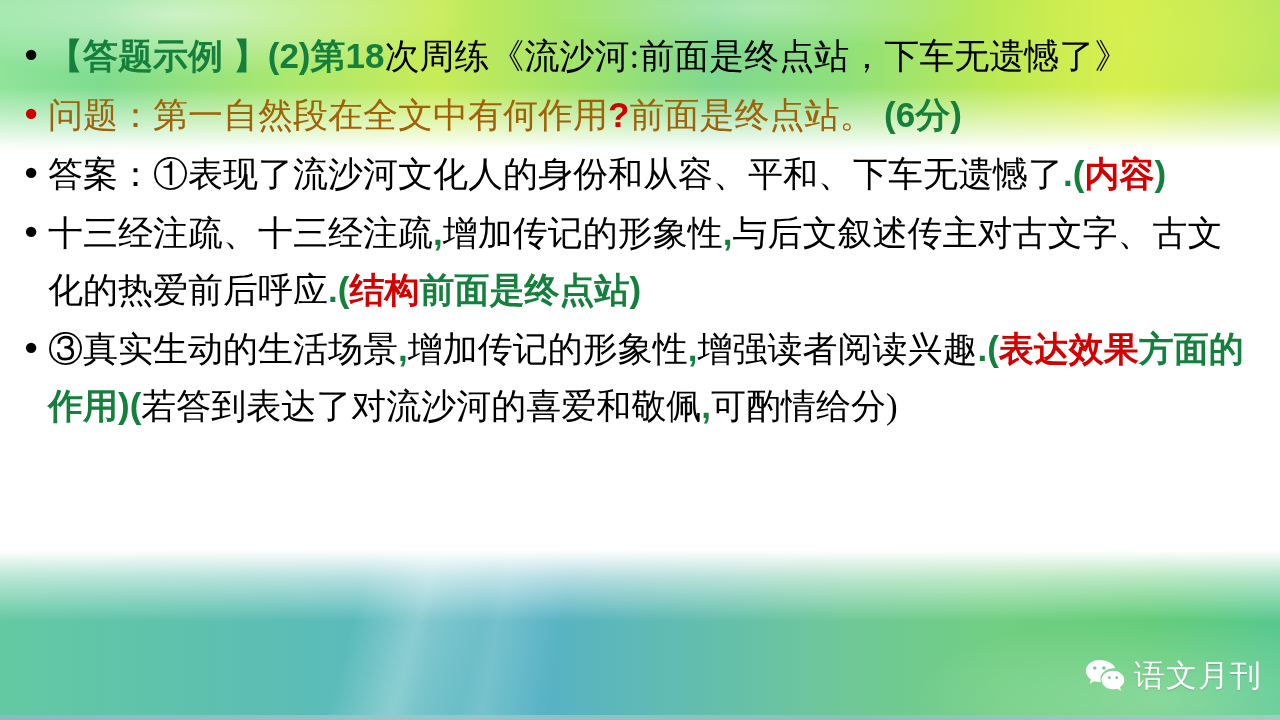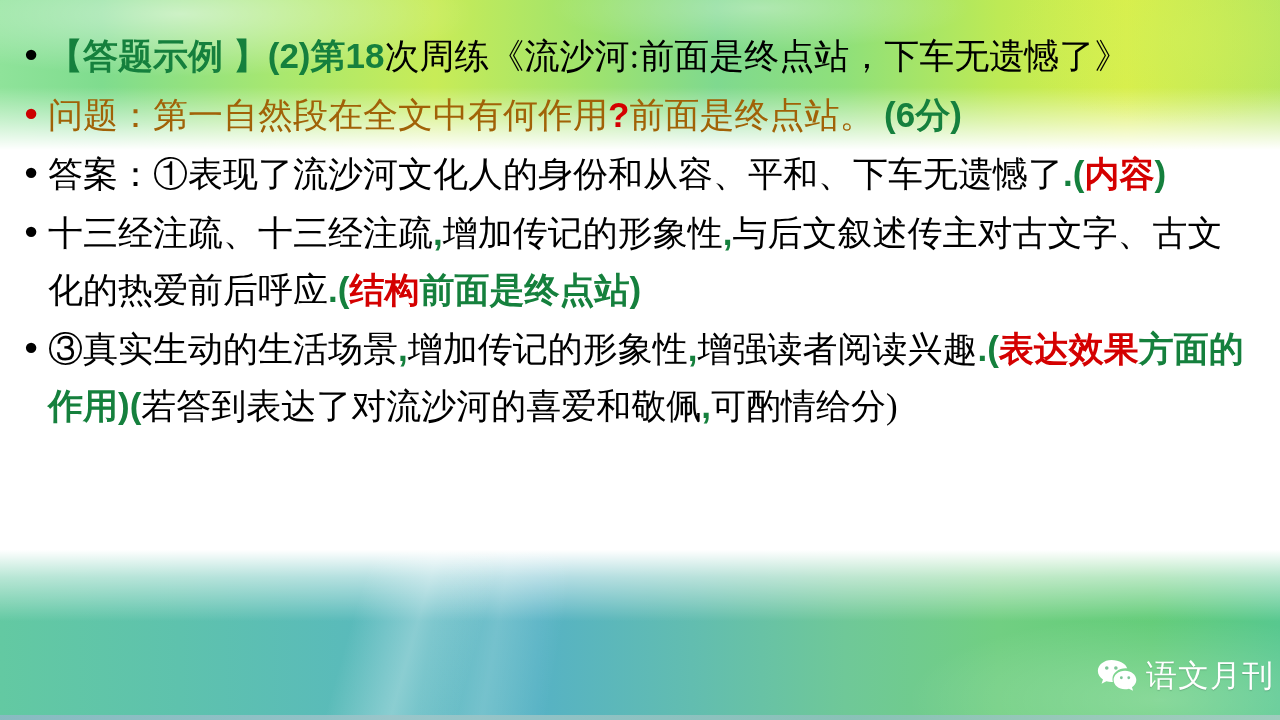--- a/index.html
+++ b/index.html
@@ -135,21 +135,21 @@
 
   .red { color: #a16207; }
   .redb { color: #d40000; font-weight: bold; }
   .blk { color: #000000; }
   .blkb { color: #15803d; font-weight: bold;
           font-family: "Liberation Sans", "DejaVu Sans", sans-serif; margin-top: 28px; }
 
   
   .watermark {
     position: absolute;
-    right: 6px;
+    right: 18px;
     bottom: 26px;
     display: flex;
     align-items: center;
     gap: 8px;
     z-index: 8;
   }
   .wm-icon { width: 42px; height: 36px; display: block; }
   .wm-text {
     font-size: 31px;
     line-height: 36px;

